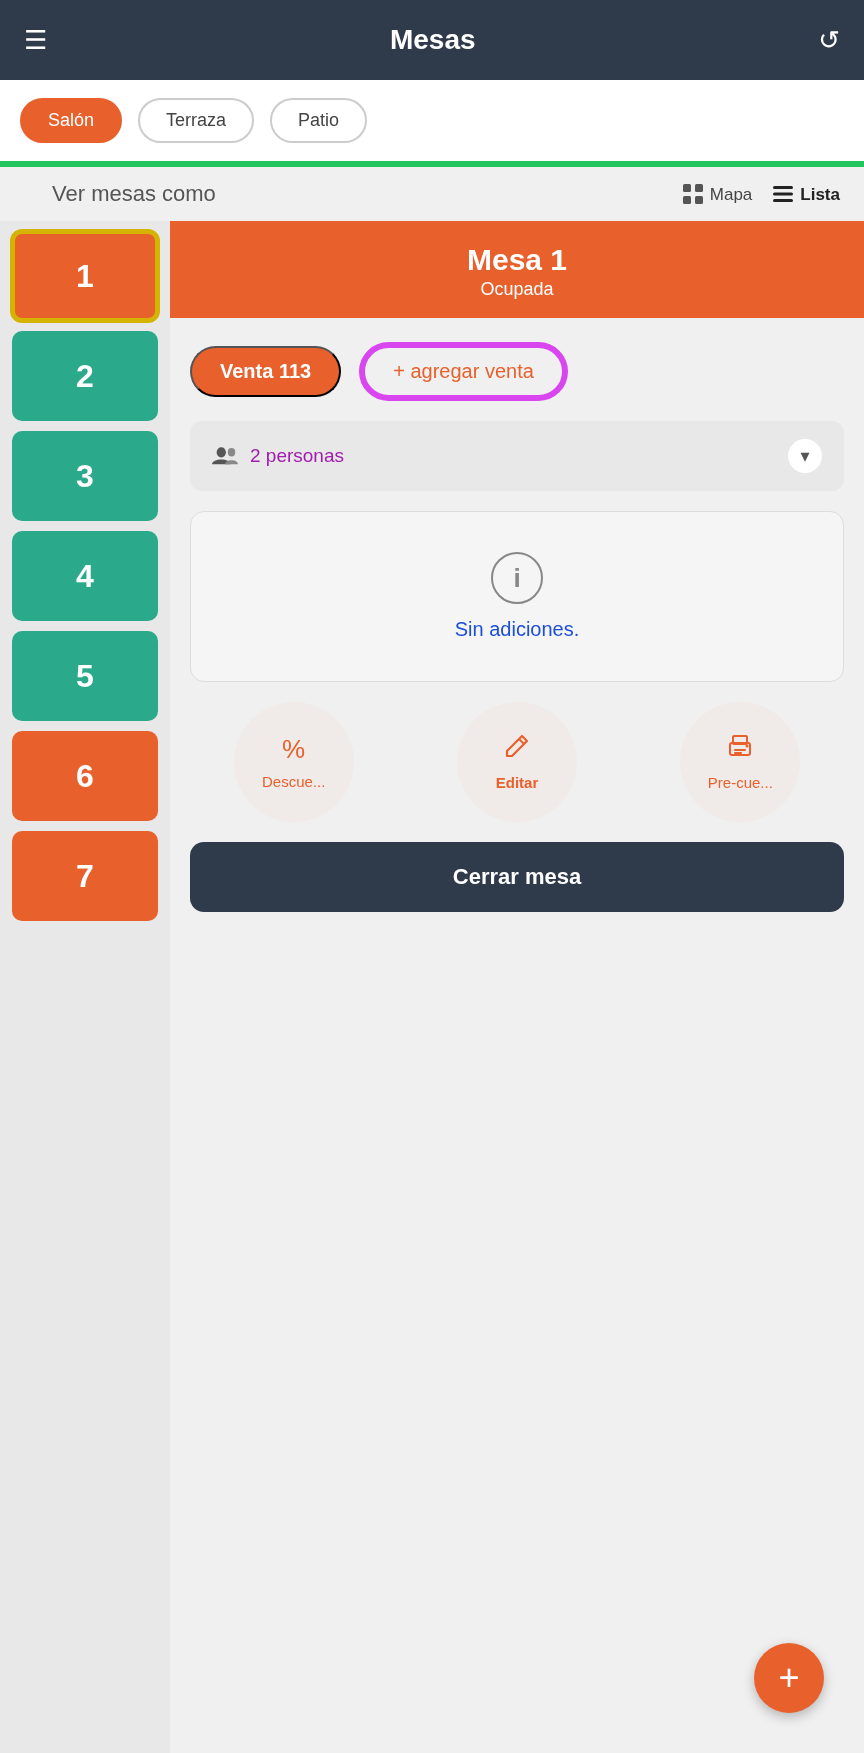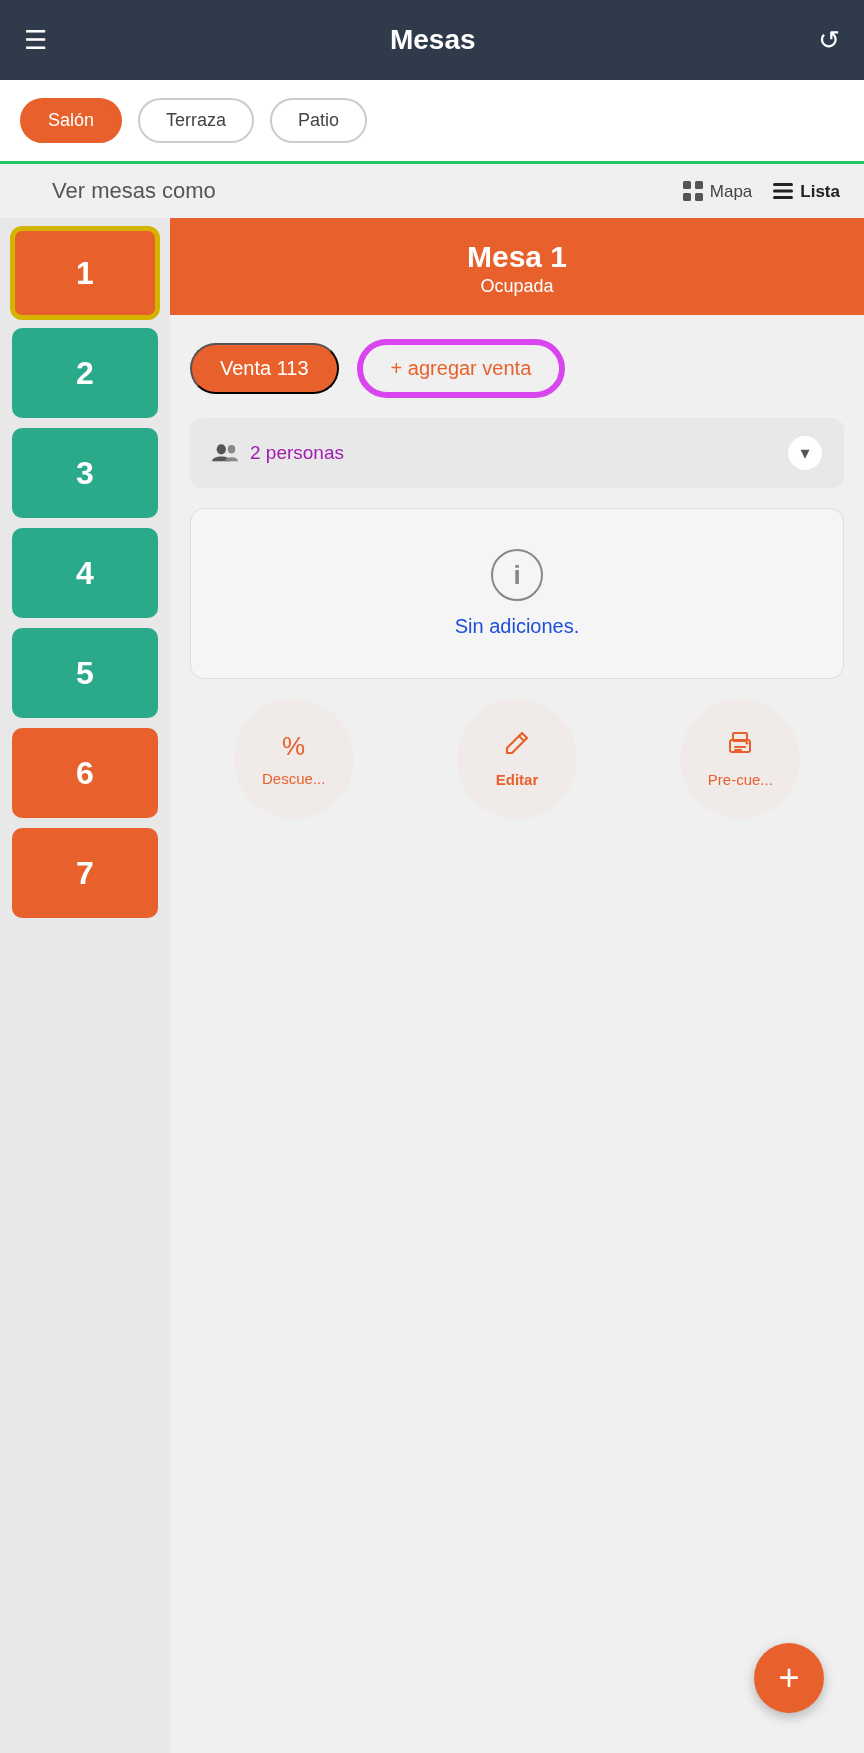--- a/index.html
+++ b/index.html
@@ -34,21 +34,21 @@
       border: none;
     }
 
     
     .tab-bar {
       background: #ffffff;
       display: flex;
       align-items: flex-end;
       padding: 18px 20px;
       gap: 16px;
-      border-bottom: 3px solid #22c55e;
+      border-bottom: 6px solid #22c55e;
     }
     .tab-btn {
       border-radius: 30px;
       padding: 10px 26px;
       font-size: 18px;
       font-weight: 500;
       cursor: pointer;
       border: 2px solid transparent;
     }
     .tab-btn.active {
@@ -167,21 +167,21 @@
       display: flex;
       align-items: center;
       gap: 18px;
     }
     .venta-badge {
       background: #e8602c;
       color: #ffffff;
       border-radius: 30px;
       padding: 12px 28px;
       font-size: 20px;
-      font-weight: 400;
+      font-weight: 700;
       cursor: pointer;
     }
     .agregar-btn {
       border: 6px solid #d946ef;
       background: transparent;
       color: #e8602c;
       border-radius: 30px;
       padding: 12px 28px;
       font-size: 20px;
       font-weight: 500;
@@ -440,18 +440,19 @@
               <rect x="7" y="3" width="14" height="8" rx="1" fill="none" stroke="#e8602c" stroke-width="2"></rect>
               <rect x="8" y="16" width="12" height="2" rx="1" fill="#e8602c"></rect>
               <rect x="8" y="19" width="8" height="2" rx="1" fill="#e8602c"></rect>
               <circle cx="21" cy="13" r="1.5" fill="#e8602c"></circle>
             </svg>
           </span>
           <span class="btn-label">Pre-cue...</span>
         </button>
       </div>
 
+      <button class="cerrar-mesa-btn">Cerrar mesa</button>
 
     </div>
   </div>
 </div>
 
 <button class="fab">+</button>
 
 </body></html>

